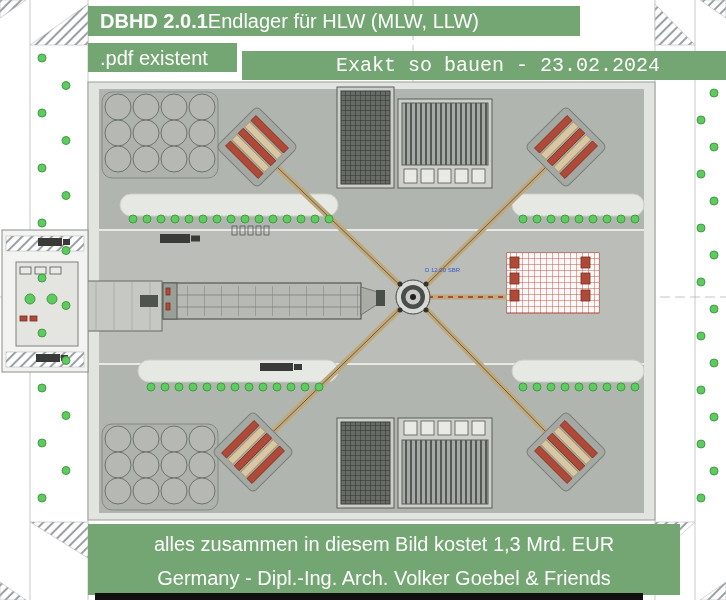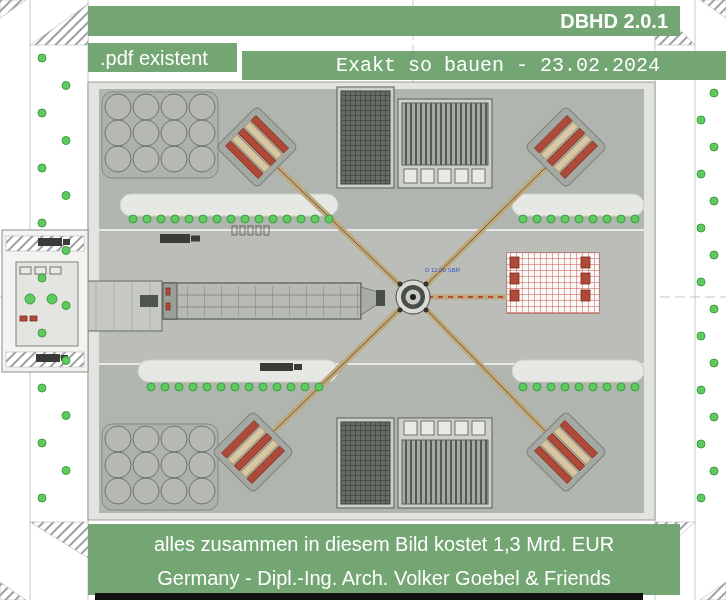--- a/index.html
+++ b/index.html
@@ -1,21 +1,21 @@
 <!DOCTYPE html>
 <html style="--banner-green: #73a673; --tree-green: #5fca5f; --red-accent: #b04a38; --plan-gray: #b1b5af;"><head>
 <meta charset="utf-8">
 <style>
   html,body{margin:0;padding:0;background:#fff;}
   .page{position:relative;width:726px;height:600px;background:#ffffff;overflow:hidden;
         font-family:"Liberation Sans",sans-serif;}
   svg{position:absolute;left:0;top:0;}
   .banner{position:absolute;background:var(--banner-green,#73a673);color:#fff;
           display:flex;align-items:center;box-sizing:border-box;font-size:20px;line-height:1;}
-  .b1{left:88px;top:6px;width:592px;height:30px;justify-content:flex-end;padding:0 12px;}
+  .b1{left:88px;top:6px;width:492px;height:30px;justify-content:flex-start;padding:0 12px;}
   .b1 .bold{font-weight:bold;}
   .b2l{left:88px;top:43px;width:149px;height:29px;padding-left:12px;text-align:center;}
   .b2r{left:242px;top:51px;width:512px;height:29px;justify-content:center;font-family:Liberation Mono, monospace;}
   .b3{left:88px;top:524px;width:592px;height:40px;justify-content:center;}
   .b4{left:88px;top:561px;width:592px;height:34px;justify-content:center;}
   .overlay-caption{position:absolute;left:132px;top:327px;color:#ffffff;font-size:21px;}
   .black-bar{position:absolute;left:95px;top:593px;width:548px;height:7px;background:#101010;}
   
   .tree{fill:var(--tree-green,#5fca5f);stroke:#3f9e3f;stroke-width:1;}
   .tank-pad{fill:#aeb2ac;stroke:#858983;stroke-width:1;}
@@ -356,20 +356,21 @@
         <circle cx="607" cy="387" r="4" class="tree"></circle>
         <circle cx="621" cy="387" r="4" class="tree"></circle>
         <circle cx="635" cy="387" r="4" class="tree"></circle>
         <circle cx="30" cy="299" r="5" class="tree"></circle>
         <circle cx="52" cy="299" r="5" class="tree"></circle>
       </g>
 </svg>
 
   <div class="banner b1">
     <span class="bold">DBHD 2.0.1</span>
+    <span>Endlager für HLW (MLW, LLW)</span>
   </div>
   <div class="banner b2l">.pdf existent</div>
   <div class="banner b2r">Exakt so bauen - 23.02.2024</div>
 
 
   <div class="banner b3">alles zusammen in diesem Bild kostet 1,3 Mrd. EUR</div>
   <div class="banner b4">Germany - Dipl.-Ing. Arch. Volker Goebel &amp; Friends</div>
   <div class="black-bar"></div>
 </div>
 

